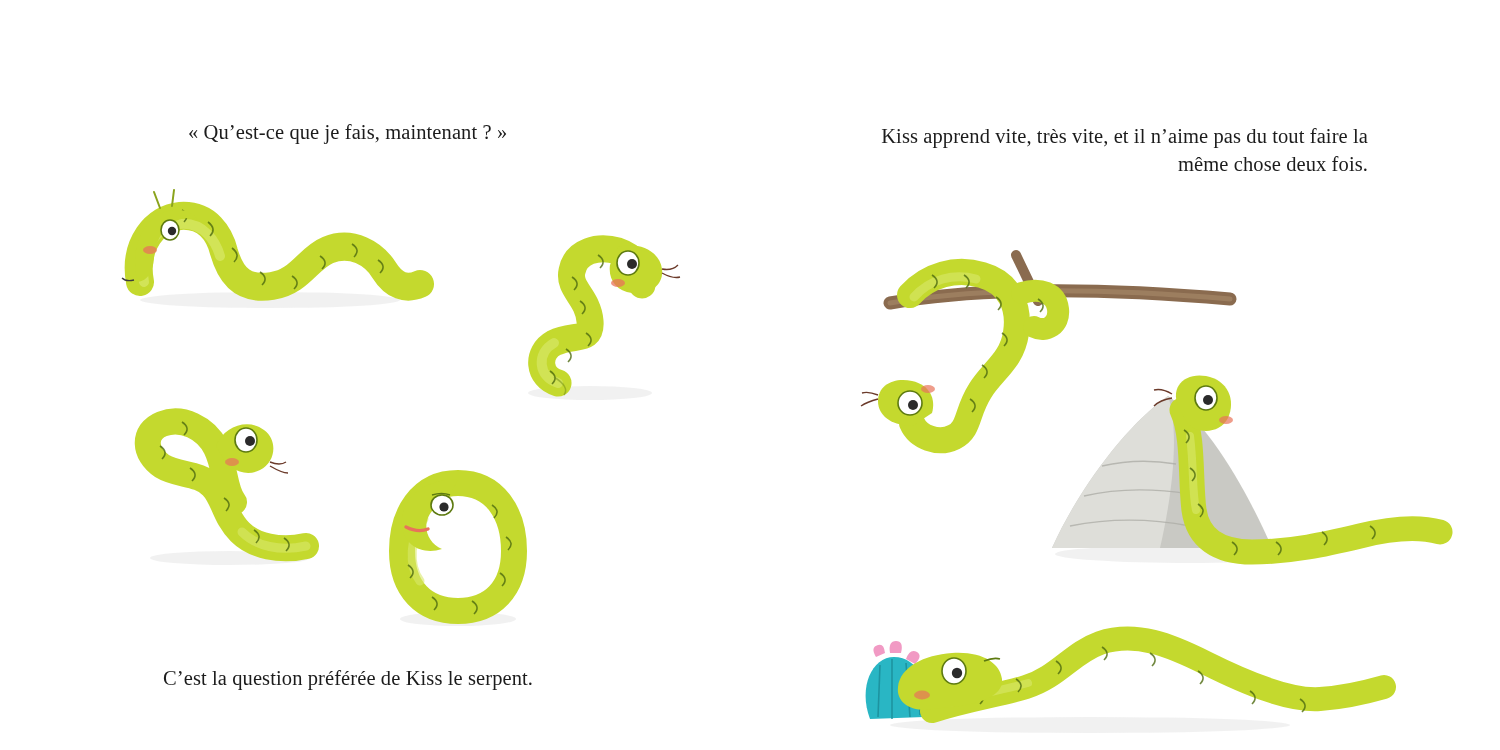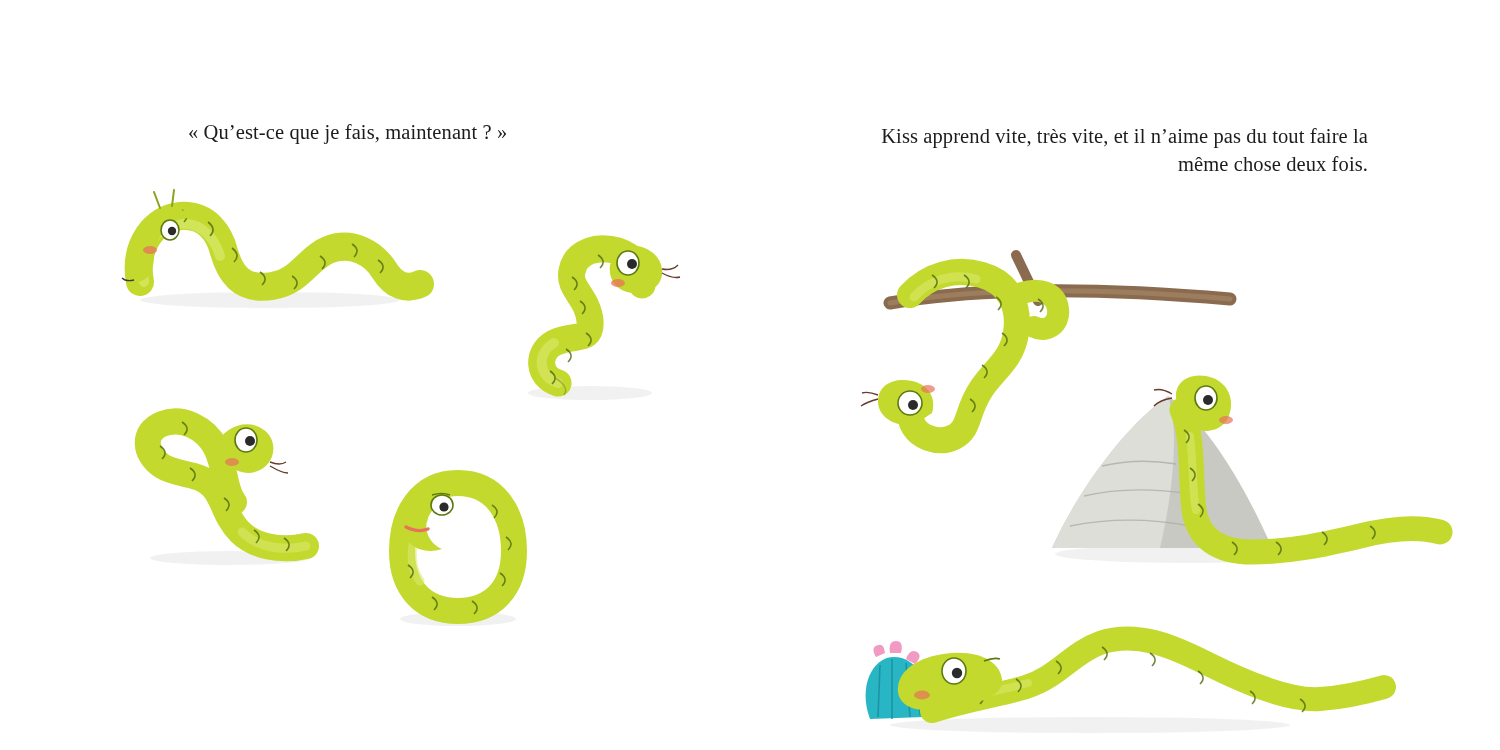--- a/index.html
+++ b/index.html
@@ -163,20 +163,21 @@
           <path d="M28 104 q9 6 2 13"></path>
         </g>
         <path d="M78 18 C44 18 20 38 22 64 C24 86 44 94 62 88 C44 80 40 58 58 44 C68 36 74 28 78 18 Z" fill="#c4d92e"></path>
         <ellipse cx="62" cy="44" rx="11" ry="10" fill="#ffffff" stroke="#5d7a10" stroke-width="1.6"></ellipse>
         <circle cx="64" cy="46" r="4.6" fill="#2b2b2b"></circle>
         <path d="M52 34 q10 -3 18 0" stroke="#5d7a10" stroke-width="1.6" fill="none"></path>
         <path d="M26 66 q12 6 22 2" stroke="#e8735a" stroke-width="3.4" fill="none" stroke-linecap="round"></path>
       </svg>
     </div>
 
+    <div class="text-block text-caption">C’est la question préférée de Kiss le serpent.</div>
 
     <div class="page-number">2</div>
   </div>
 
   <div class="page page-right">
 
     <div class="text-block text-right">Kiss apprend vite, très vite, et il n’aime pas du tout faire la même chose deux fois.</div>
 
     <div class="art" style="left:120px; top:195px;">
       <svg width="380" height="230" viewBox="0 0 380 230">

